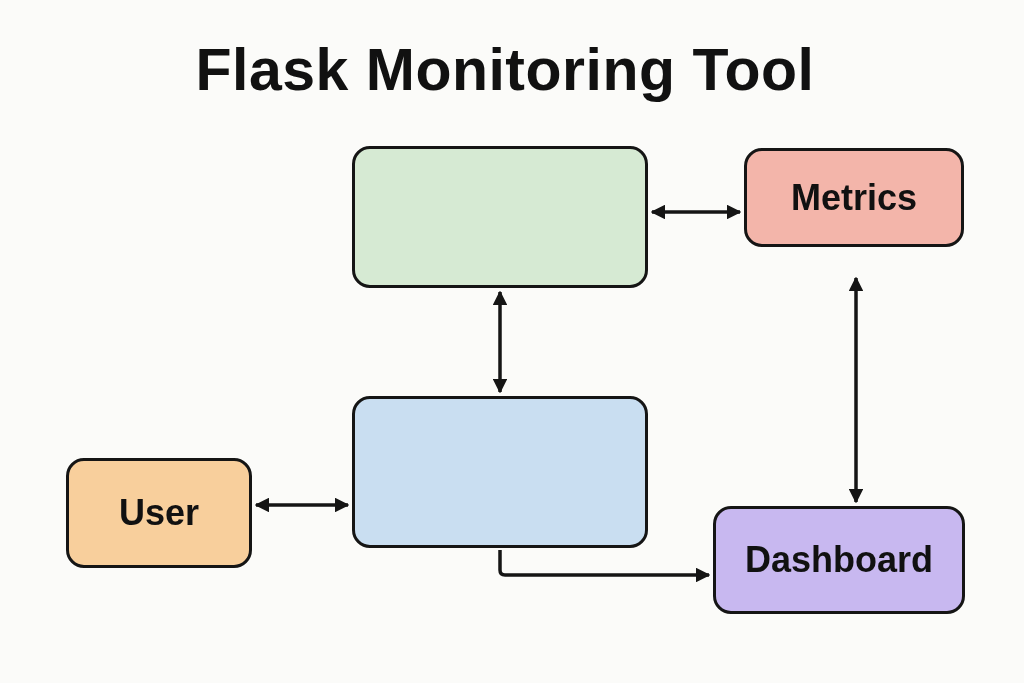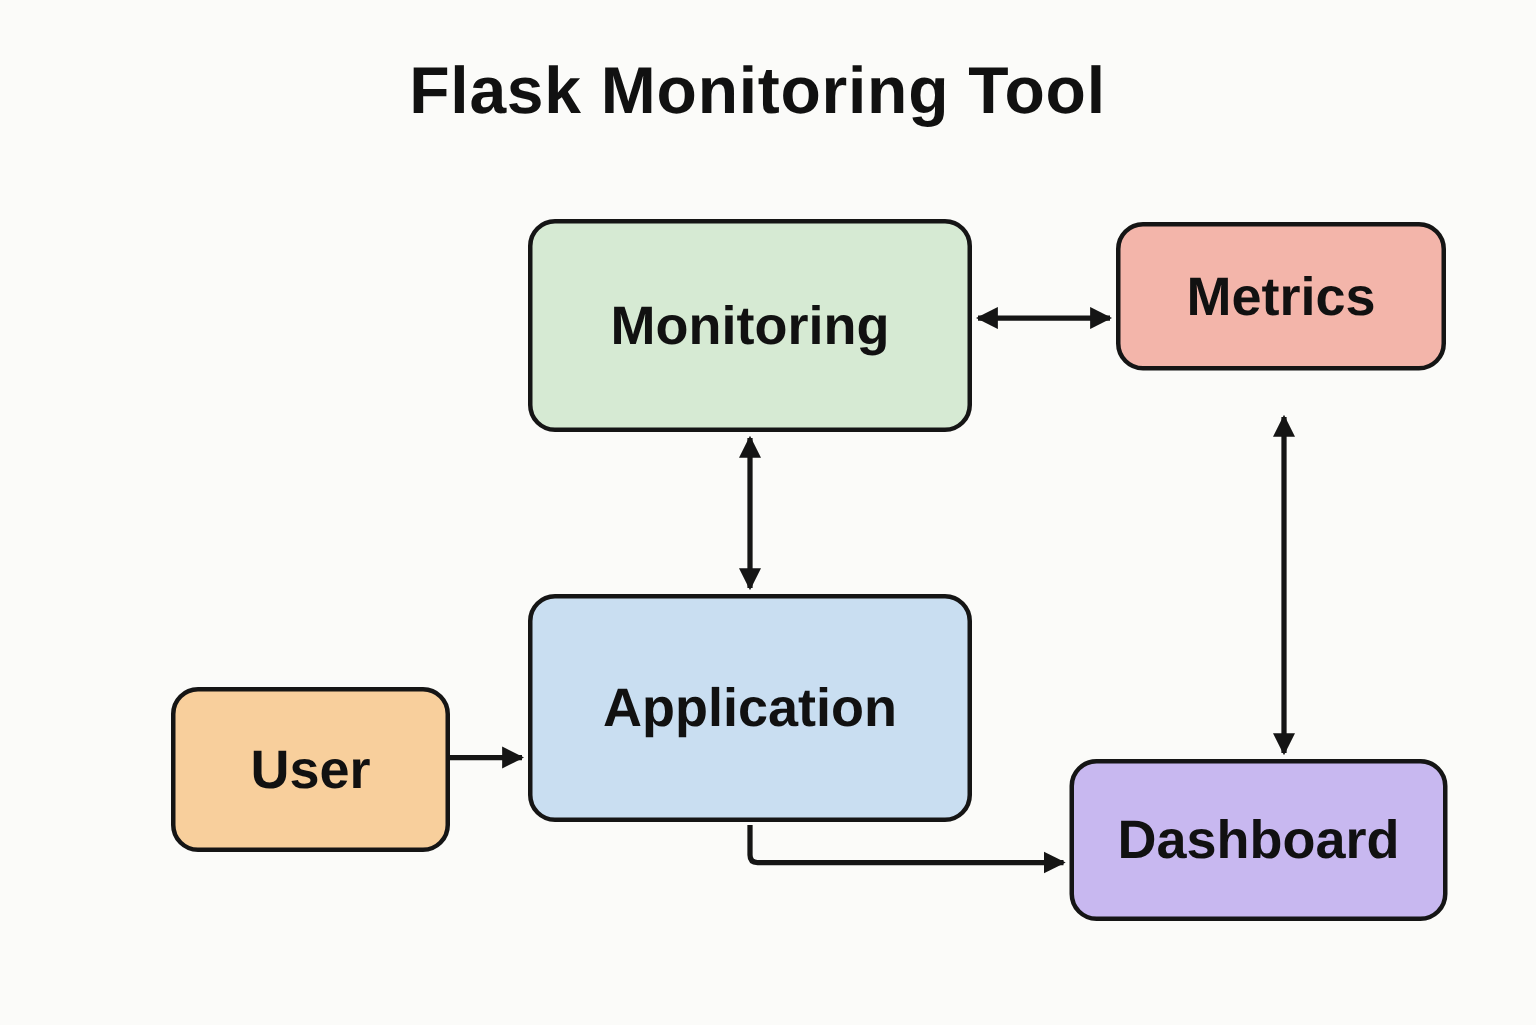--- a/index.html
+++ b/index.html
@@ -4,34 +4,34 @@
   <style>
     html, body { margin: 0; padding: 0; }
     body {
       width: 1024px; height: 683px; overflow: hidden;
       background: #fbfbf9;
       font-family: "Liberation Sans", "DejaVu Sans", sans-serif;
       position: relative;
     }
     .title {
       position: absolute; left: 0; top: 36px; width: 1010px;
-      text-align: center; font-size: 44px; font-weight: bold; color: #111;
+      text-align: center; font-size: 59px; font-weight: bold; color: #111;
       letter-spacing: 0.5px;
     }
     .node {
       position: absolute; box-sizing: border-box;
       border: 3.5px solid #151515; border-radius: 18px;
       display: flex; align-items: center; justify-content: center;
       text-align: center; font-weight: bold; color: #111;
       font-size: 36px; line-height: 44px;
     }
     #n-monitor { left: 352px; top: 146px; width: 296px; height: 142px; background: #d6ead3; }
     #n-metrics { left: 744px; top: 148px; width: 220px; height: 99px; background: #f3b5aa; }
     #n-flask   { left: 352px; top: 396px; width: 296px; height: 152px; background: #c9def1; }
-    #n-user    { left: 66px;  top: 458px; width: 186px; height: 110px; background: #f8cf9c; margin-left: 48px; }
+    #n-user    { left: 66px;  top: 458px; width: 186px; height: 110px; background: #f8cf9c; }
     #n-dash    { left: 713px; top: 506px; width: 252px; height: 108px; background: #c8b8f0; }
     svg.edges { position: absolute; left: 0; top: 0; }
   </style>
 </head>
 <body>
 
 <div class="title">Flask Monitoring Tool</div>
 
 <svg class="edges" width="1024" height="683">
   <defs>
@@ -41,31 +41,29 @@
   </defs>
   <line x1="652" y1="212" x2="740" y2="212" stroke="#151515" stroke-width="3.5" marker-start="url(#ah)" marker-end="url(#ah)"></line>
   <line x1="500" y1="292" x2="500" y2="392" stroke="#151515" stroke-width="3.5" marker-start="url(#ah)" marker-end="url(#ah)"></line>
   <line x1="856" y1="278" x2="856" y2="502" stroke="#151515" stroke-width="3.5" marker-start="url(#ah)" marker-end="url(#ah)"></line>
   <line x1="256" y1="505" x2="348" y2="505" stroke="#151515" stroke-width="3.5" marker-start="url(#ah)" marker-end="url(#ah)"></line>
   <path d="M500,550 L500,570 Q500,575 505,575 L709,575" fill="none" stroke="#151515" stroke-width="3.5" marker-end="url(#ah)"></path>
 </svg>
 
 <div class="node" id="n-monitor" style="background: rgb(214, 234, 211);">
   <div>
-    <div>Monitoring</div>
   </div>
 </div>
 
 <div class="node" id="n-metrics" style="background: rgb(243, 181, 170);">
   <div>Metrics</div>
 </div>
 
 <div class="node" id="n-flask" style="background: rgb(201, 222, 241);">
   <div>
-    <div>Application</div>
   </div>
 </div>
 
 <div class="node" id="n-user" style="background: rgb(248, 207, 156);">
   <div>User</div>
 </div>
 
 <div class="node" id="n-dash" style="background: rgb(200, 184, 240);">
   <div>Dashboard</div>
 </div>

